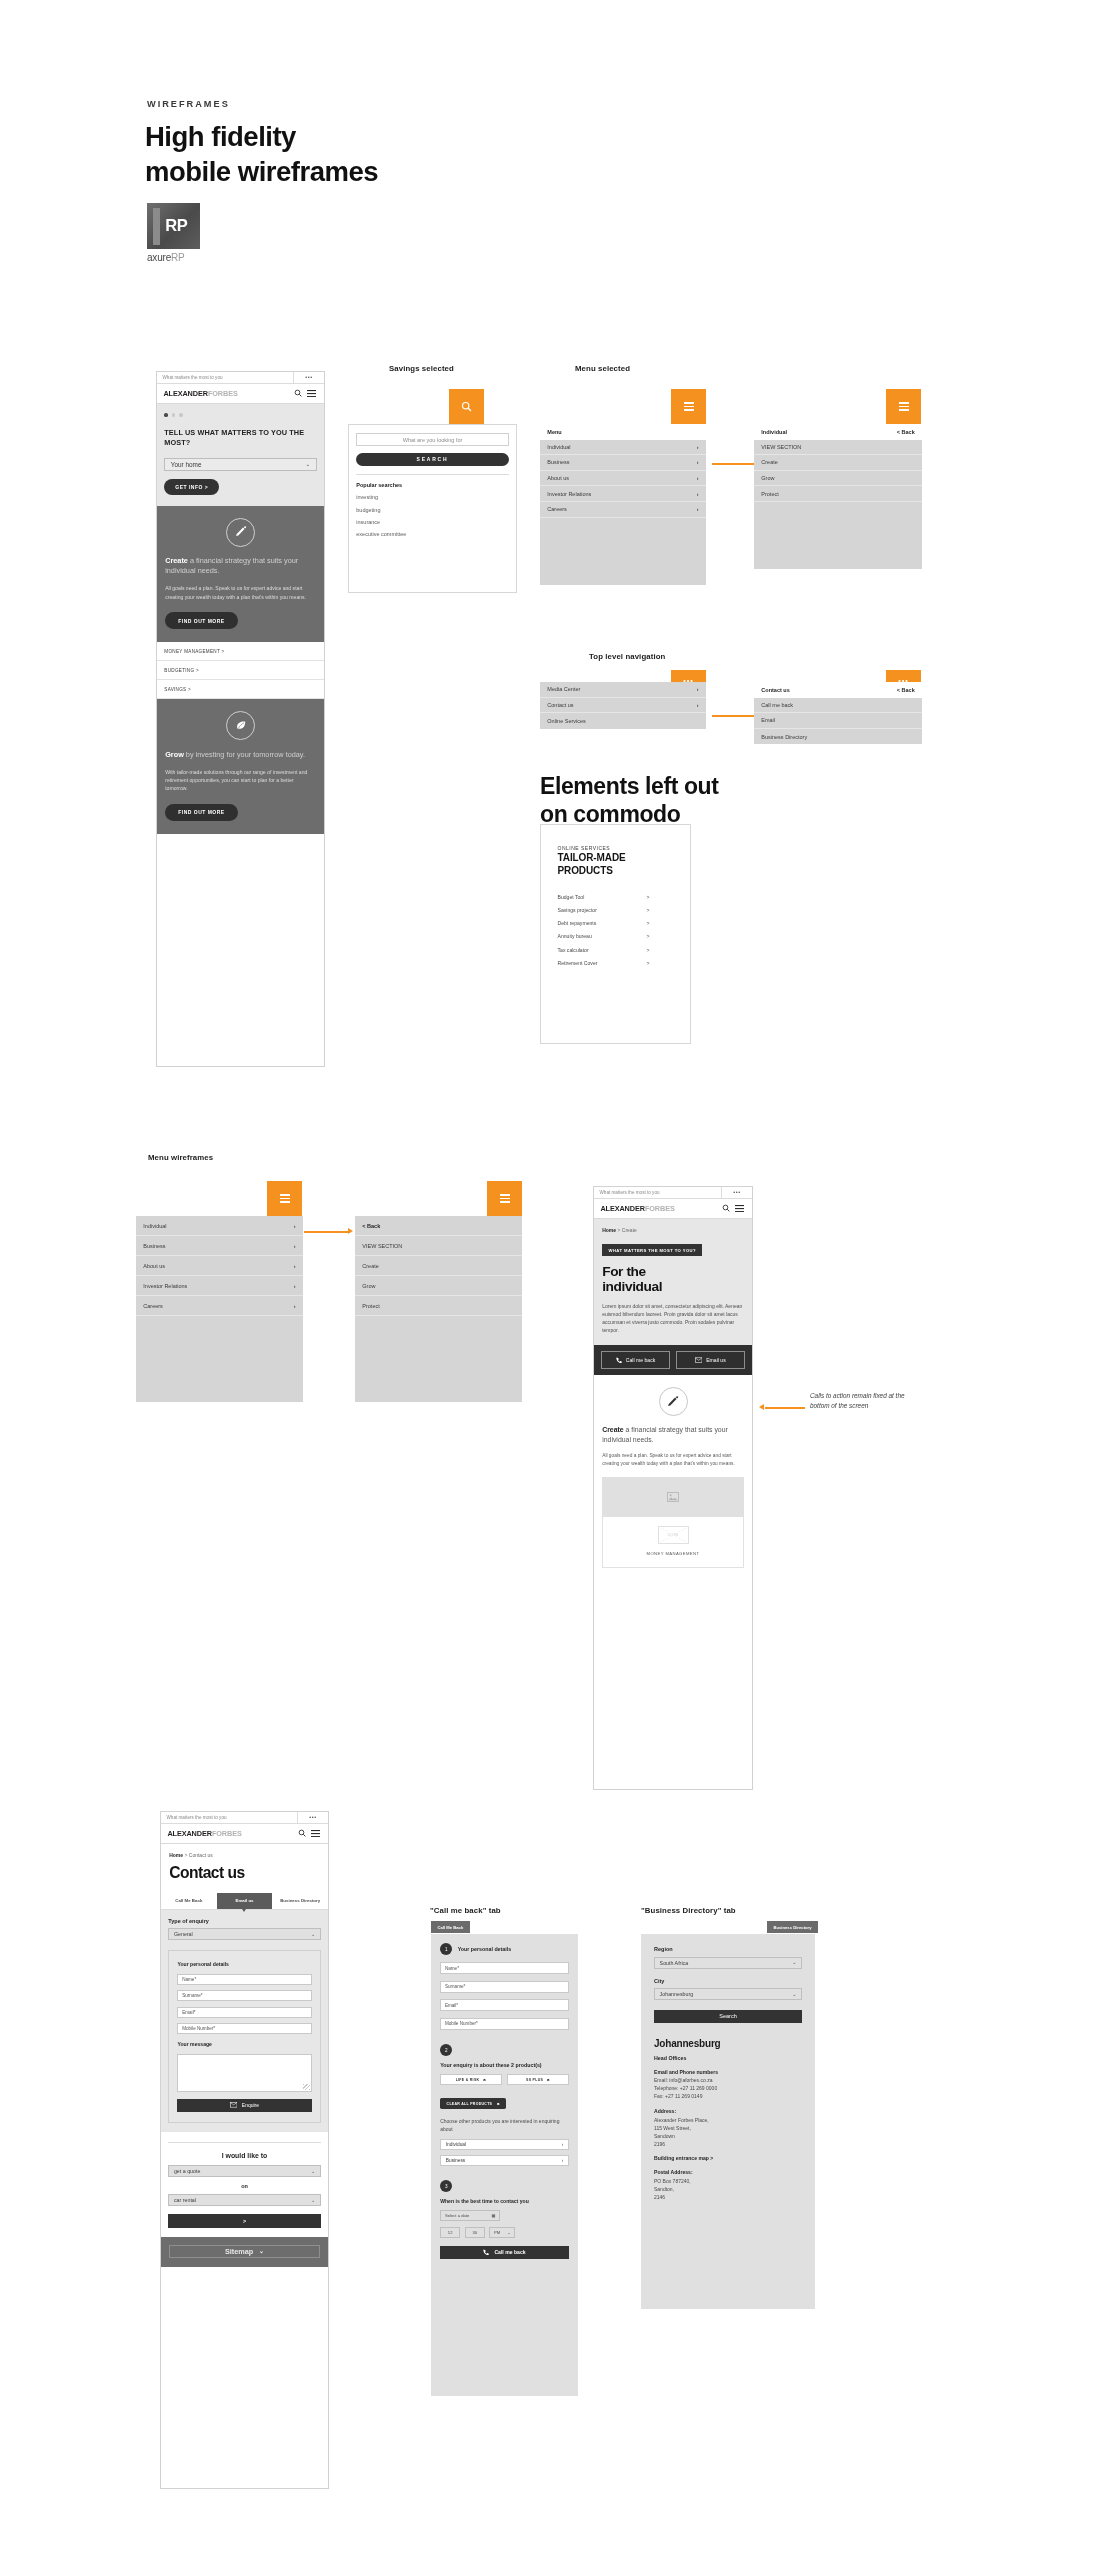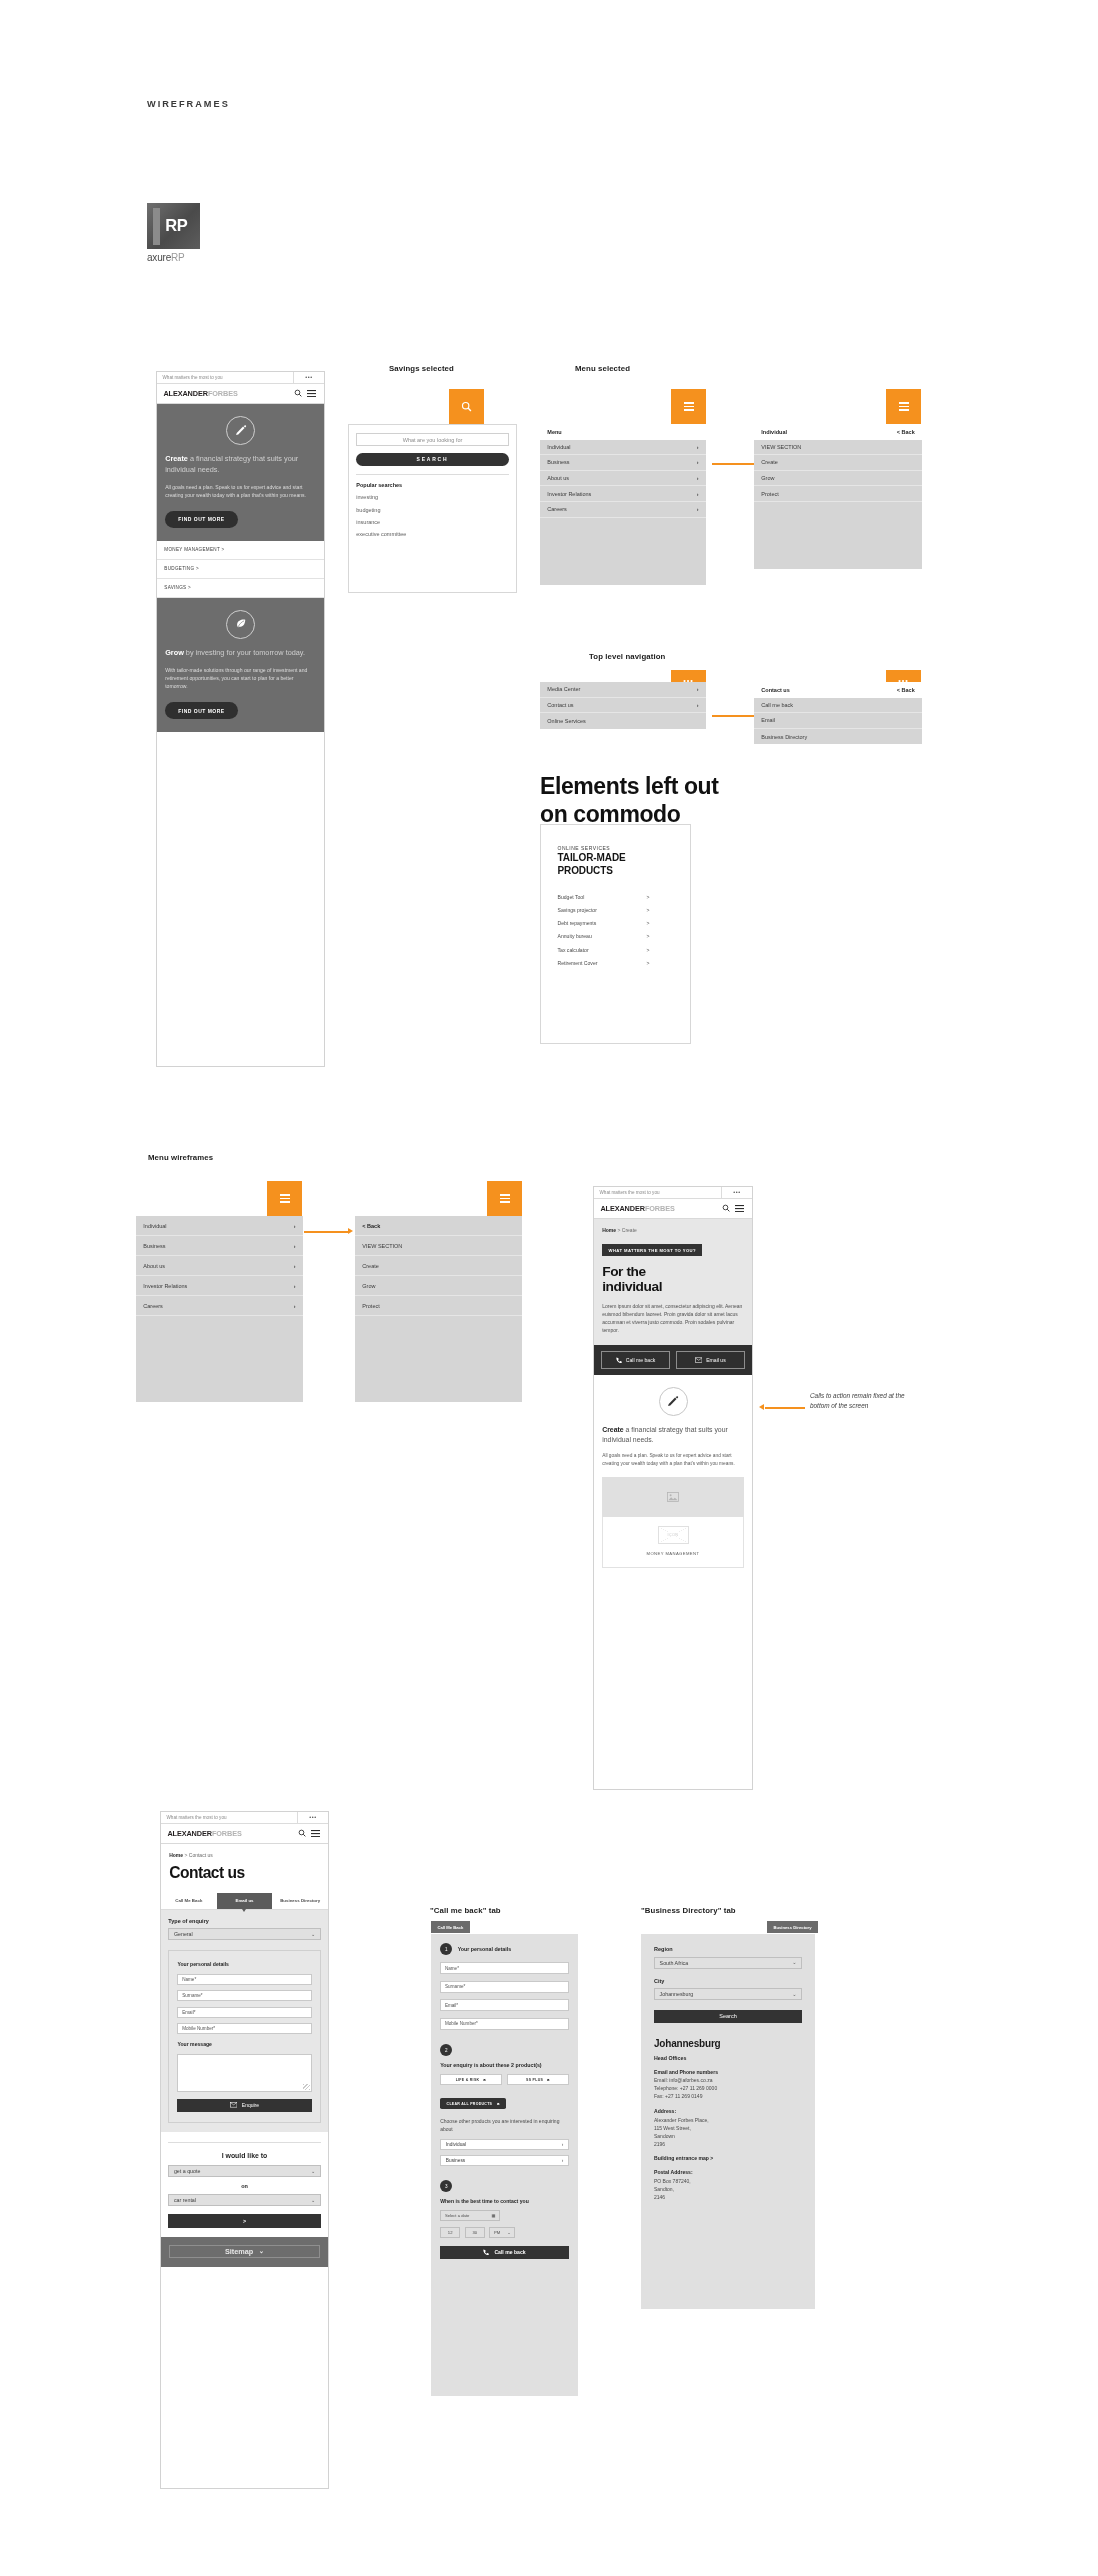--- a/index.html
+++ b/index.html
@@ -362,20 +362,24 @@
     position: absolute; background: #6b6b6b; color: #fff;
     font-size: 4.2px; font-weight: bold; padding: 3.7px 6.4px;
   }
 </style>
 </head>
 <body>
 
 <div class="page">
 
   <div class="kicker">WIREFRAMES</div>
+  <div class="bigtitle">
+    <span>High fidelity</span><br>
+    <span>mobile wireframes</span>
+  </div>
   <div class="axure-logo">
     <span class="axure-mark">
       <span class="spine"></span>
       <span class="rp">RP</span>
     </span>
     <div class="axure-word"><span>axure</span><span class="rp2">RP</span></div>
   </div>
 
   <div class="phone" style="left:156px; top:371px; width:169px; height:696px;">
     <div class="statusbar">
@@ -393,20 +397,33 @@
       </div>
       <div class="ic">
         <svg width="9.2" height="7.3" viewBox="0 0 14 11">
             <rect y="0" width="14" height="1.6" fill="#222"></rect>
             <rect y="4.6" width="14" height="1.6" fill="#222"></rect>
             <rect y="9.2" width="14" height="1.6" fill="#222"></rect>
           </svg>
       </div>
     </div>
 
+    <div class="hero">
+      <div class="dots3">
+          <i class="on"></i>
+          <i></i>
+          <i></i>
+        </div>
+      <h3>TELL US WHAT MATTERS TO YOU THE MOST?</h3>
+      <div class="select">
+        <span>Your home</span>
+        <span class="chev">⌄</span>
+      </div>
+      <div class="btn-dark">GET INFO &gt;</div>
+    </div>
 
     <div class="panel-dark">
       <div class="circle-icon">
         <svg width="13.7" height="13.7" viewBox="0 0 20 20">
             <path d="M3 16.2l1-3.2L13.2 3.8l2.2 2.2L6.2 15.2z" fill="#fff"></path>
             <path d="M14 3l2.2 2.2 1.2-1.2a1.2 1.2 0 00-1.7-1.7z" fill="#fff"></path>
           </svg>
       </div>
       <h4><b>Create</b><span> a financial strategy that suits your individual needs.</span></h4>
       <p>All goals need a plan. Speak to us for expert advice and start creating your wealth today with a plan that's within you means.</p>

